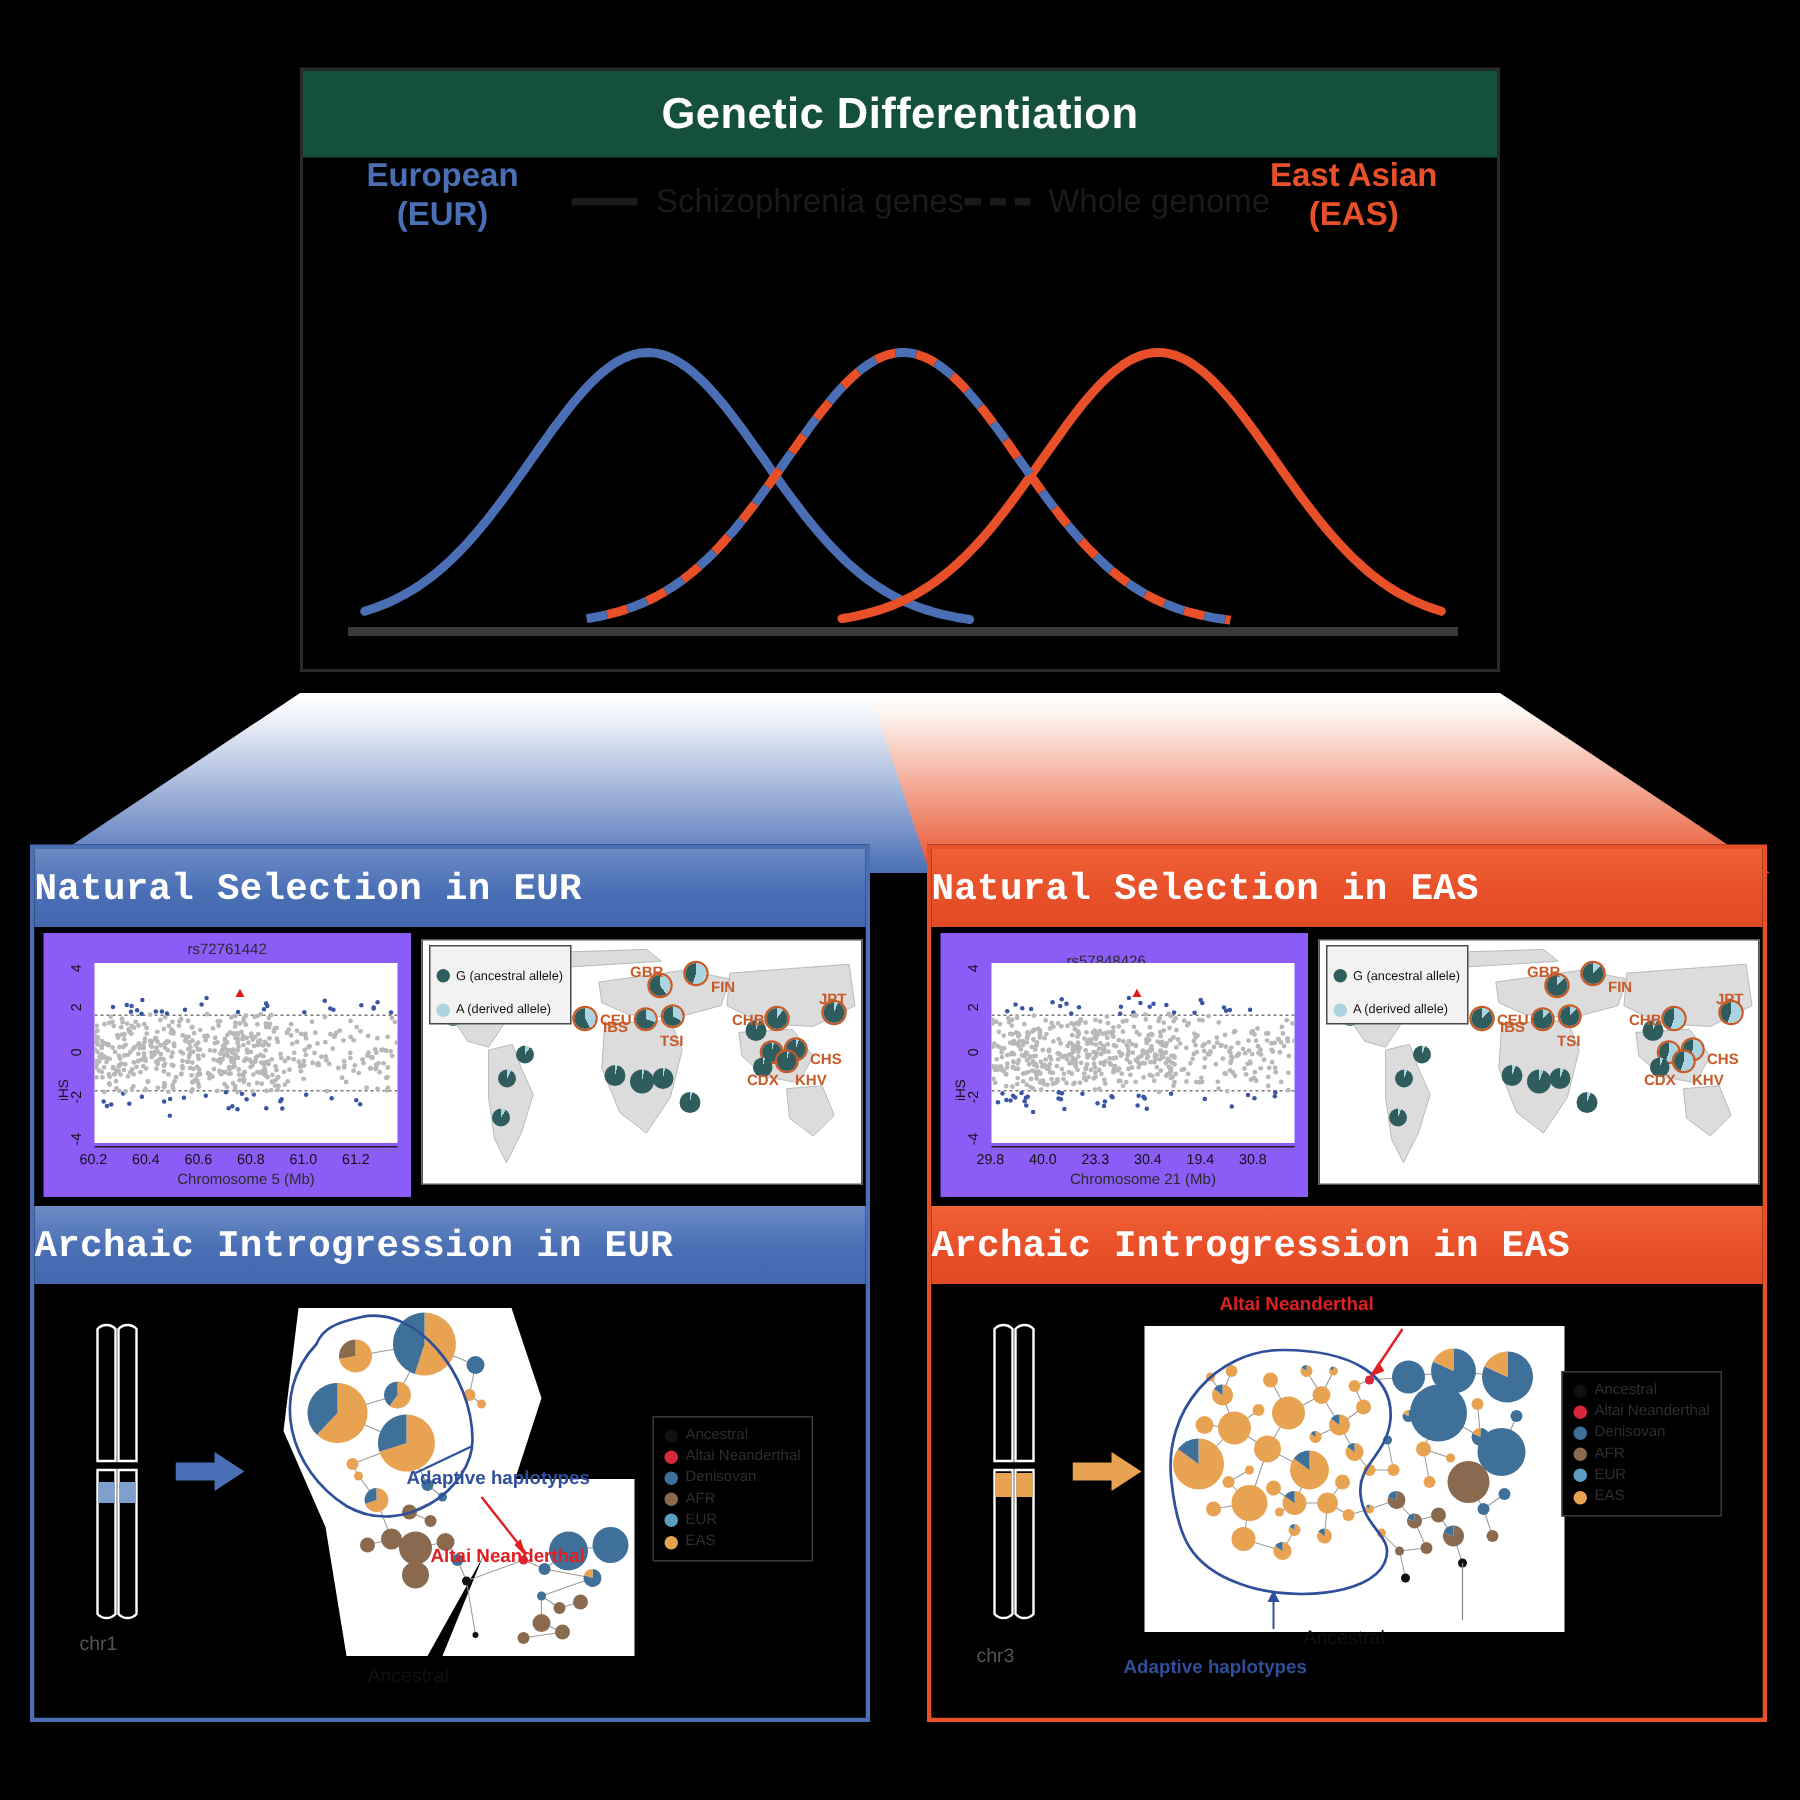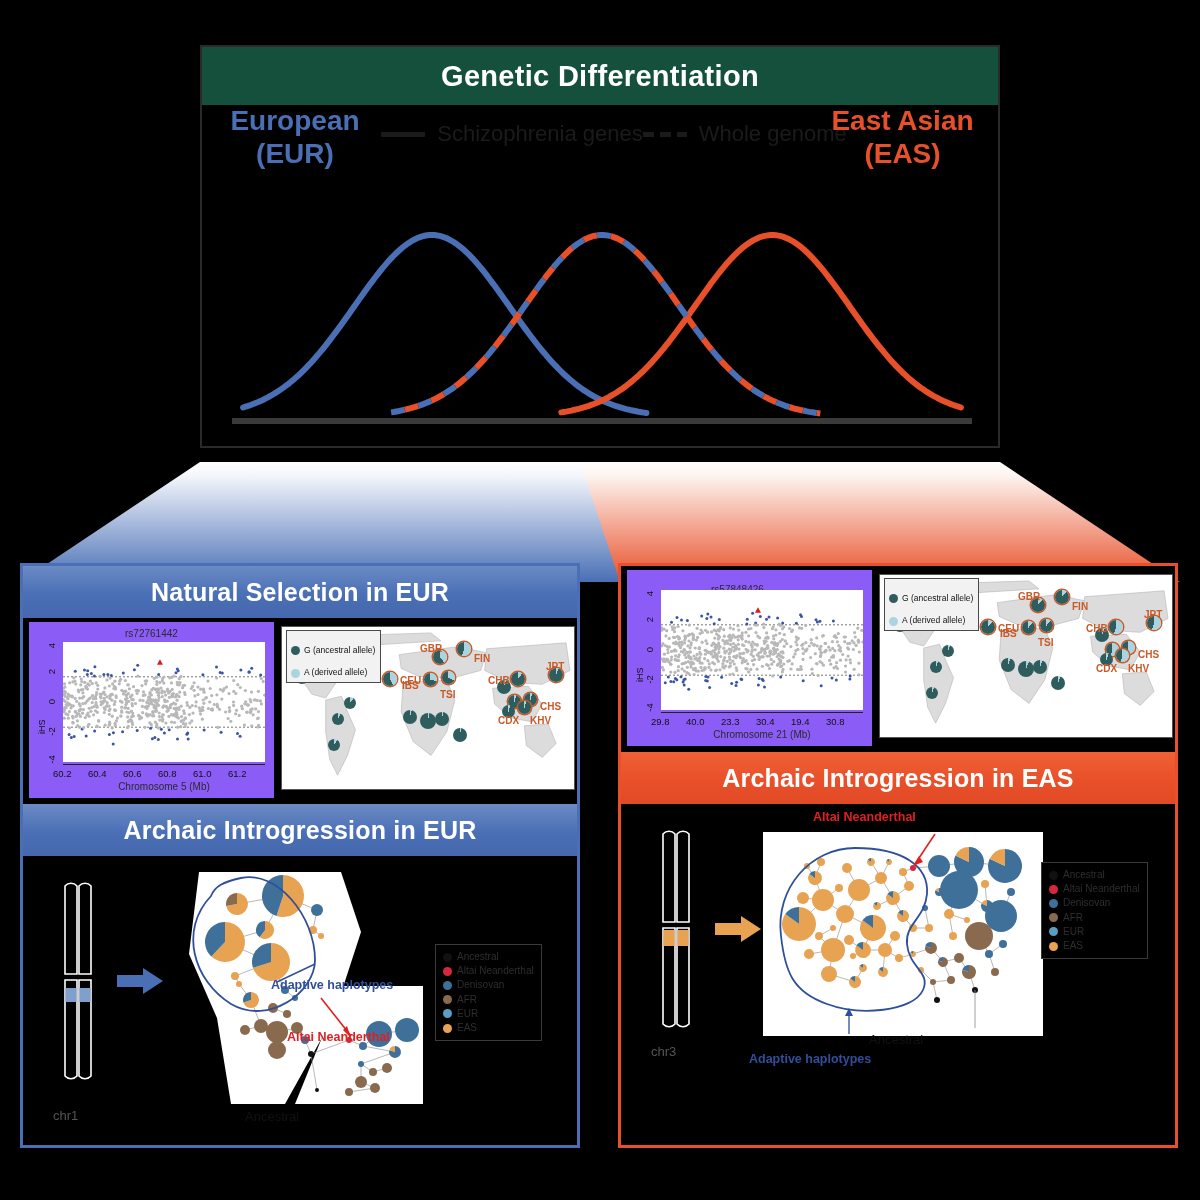--- a/index.html
+++ b/index.html
@@ -56,21 +56,21 @@
   .swatch-solid {
     width: 44px; height: 5px; background: #1b1b1b; border-radius: 1px;
   }
   .swatch-dashed {
     width: 44px; height: 5px;
     background: repeating-linear-gradient(to right, #1b1b1b 0 11px, transparent 11px 17px);
   }
   #curves-svg { position: absolute; left: 0; top: 112px; width: 800px; height: 290px; }
   .curve-label {
     position: absolute;
-    font-size: 28px; font-weight: bold; line-height: 1.18;
+    font-size: 22px; font-weight: bold; line-height: 1.18;
     text-align: center; white-space: pre-line;
   }
   #label-eur { left: 18px; top: 57px; width: 150px; color: #4a6fb5; }
   #label-eas { left: 618px; top: 57px; width: 165px; color: #e8502a; }
 
   
   #connector-left, #connector-right {
     position: absolute; top: 462px; height: 120px;
   }
   #connector-left { left: 0px; width: 620px; }
@@ -81,22 +81,23 @@
     position: absolute;
     width: 560px;
     background: #000000;
     box-sizing: border-box;
   }
   #panel-eur { left: 20px; top: 563px; height: 585px; border: 3px solid #4a6fb5; }
   #panel-eas { left: 618px; top: 563px; height: 585px; border: 3px solid #e8502a; }
 
   .section-header {
     width: 100%; height: 52px;
-    display: flex; align-items: center; justify-content: center;
+    display: flex; align-items: center; 
     box-sizing: border-box;
+    font-family: Liberation Mono, monospace;
   }
   .section-header .hdr-text {
     color: #ffffff; font-size: 25px; font-weight: bold; letter-spacing: 0.2px;
   }
   .hdr-blue { background: linear-gradient(to bottom, #6b8bc4 0%, #4a6fb5 55%, #4567ad 100%); }
   .hdr-orange { background: linear-gradient(to bottom, #ef6137 0%, #e8502a 55%, #e04a24 100%); }
 
   .section-body {
     position: relative; width: 100%; height: 186px; background: #000000;
   }
@@ -915,21 +916,21 @@
     <div class="section-body-tall">
 
       <svg class="chrom-fig" style="left:26px; top:22px; width:60px; height:215px;" viewBox="0 0 60 215">
         <path d="M16,8 a8,8 0 0 1 12,0 L28,96 L16,96 Z" fill="none" stroke="#ffffff" stroke-width="1.6"></path>
         <path d="M30,8 a8,8 0 0 1 12,0 L42,96 L30,96 Z" fill="none" stroke="#ffffff" stroke-width="1.6"></path>
         <path d="M16,102 L28,102 L28,198 a8,8 0 0 1 -12,0 Z" fill="none" stroke="#ffffff" stroke-width="1.6"></path>
         <path d="M30,102 L42,102 L42,198 a8,8 0 0 1 -12,0 Z" fill="none" stroke="#ffffff" stroke-width="1.6"></path>
         <rect x="16.5" y="110" width="11" height="14" fill="#7fa0cc"></rect>
         <rect x="30.5" y="110" width="11" height="14" fill="#7fa0cc"></rect>
       </svg>
-      <div class="chrom-label" style="left:30px; top:252px;">chr1</div>
+      <div class="chrom-label" style="left:30px; top:232px;">chr1</div>
 
       <svg style="position:absolute; left:94px; top:110px; width:46px; height:30px;" viewBox="0 0 46 30">
         <polygon points="0,9 26,9 26,2 46,15 26,28 26,21 0,21" fill="#4a6fb5"></polygon>
       </svg>
 
       <svg class="net-fig" style="left:142px; top:12px; width:260px; height:258px; background:transparent;" viewBox="0 0 260 258" id="net-eur">
           <polygon points="34,4 176,4 196,64 168,150 120,236 66,236 52,150 24,86" fill="#ffffff"></polygon>
           <polygon points="178,118 258,118 258,236 130,236" fill="#ffffff"></polygon>
           <line x1="72" y1="36" x2="118" y2="28" stroke="#999" stroke-width="0.7"></line>
           <line x1="118" y1="28" x2="100" y2="62" stroke="#999" stroke-width="0.7"></line>
@@ -1037,20 +1038,23 @@
           <div class="row">
             <span class="dot" style="background: rgb(232, 163, 82);"></span>
             <span>EAS</span>
           </div>
         </div>
     </div>
   </div>
 
   <div class="lower-panel" id="panel-eas">
 
+    <div class="section-header hdr-orange">
+      <span class="hdr-text">Natural Selection in EAS</span>
+    </div>
 
     <div class="section-body">
       <div class="ihs-fig" style="left:6px; top:4px; width:245px; height:176px;">
         <div class="ihs-title" style="left:84px; top:14px;">rs57848426</div>
         <div class="ihs-ylab" style="left:8px; top:112px;">iHS</div>
         <svg class="ihs-plotarea" style="left:34px; top:20px; width:202px; height:120px;" viewBox="0 0 202 120" preserveAspectRatio="none" id="ihs-pts-eas">
           <line x1="0" y1="34.8" x2="202" y2="34.8" stroke="#777" stroke-width="1" stroke-dasharray="2 2"></line>
           <line x1="0" y1="85.2" x2="202" y2="85.2" stroke="#777" stroke-width="1" stroke-dasharray="2 2"></line>
         <circle cx="27.2" cy="71.7" r="1.6" fill="#b8b8b8"></circle>
             <circle cx="184.4" cy="47.0" r="1.6" fill="#b8b8b8"></circle>

